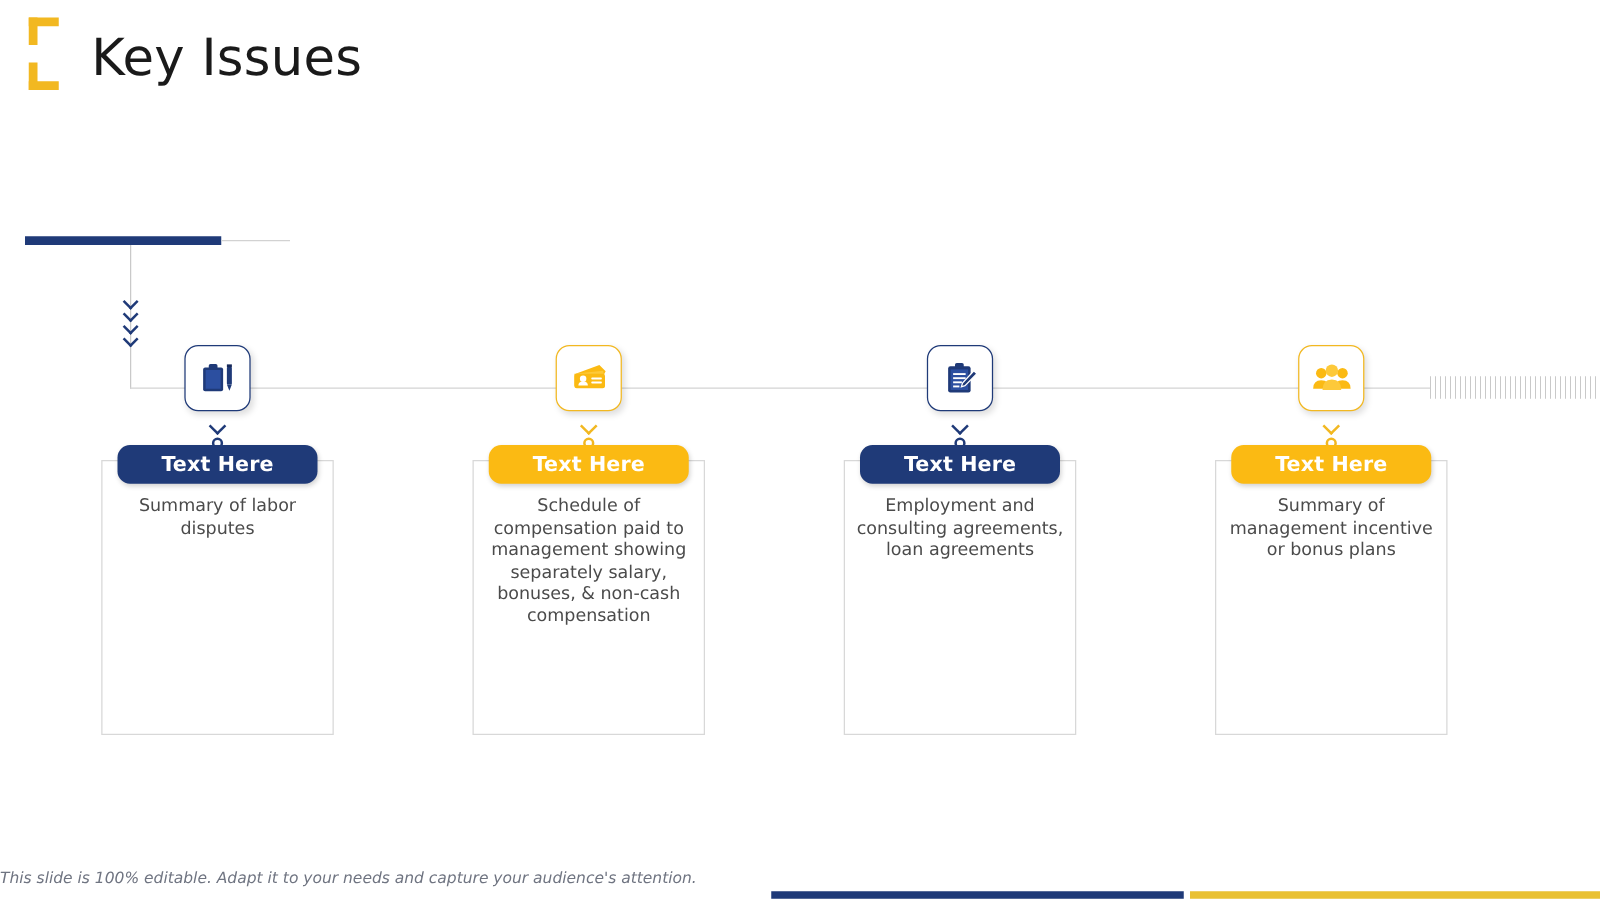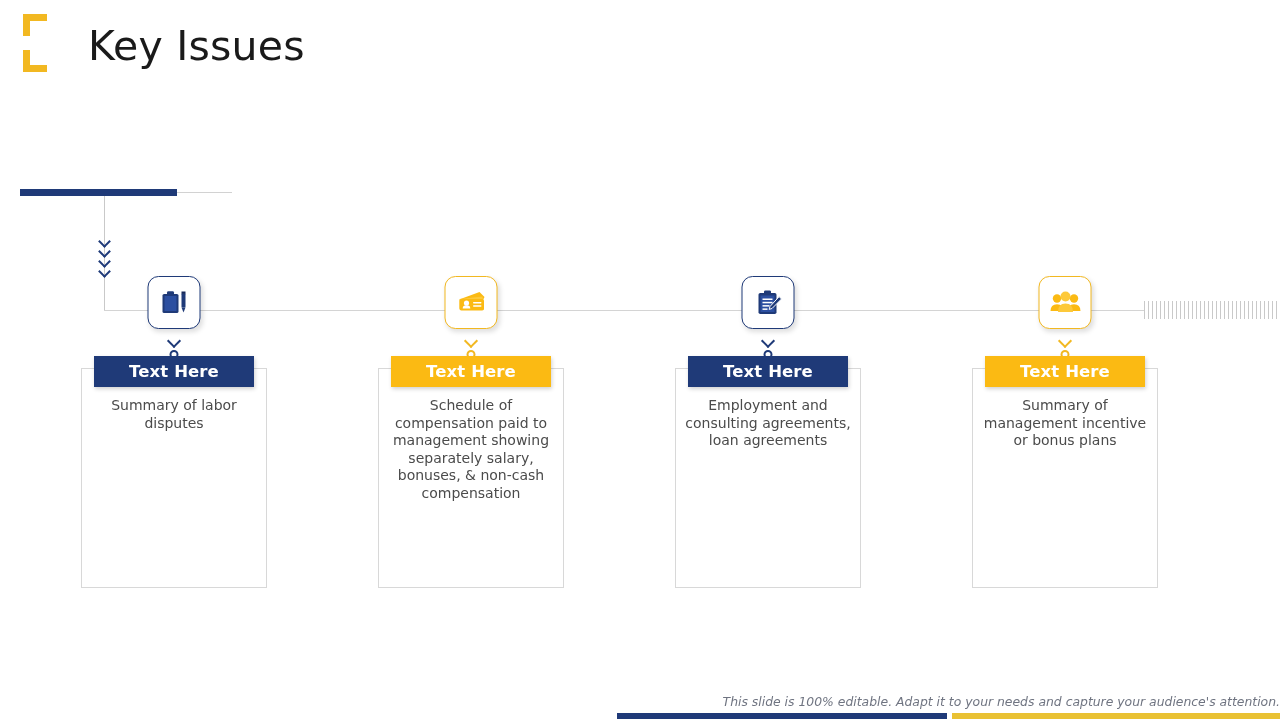--- a/index.html
+++ b/index.html
@@ -39,21 +39,21 @@
     border-left: 7px solid #F2B821;
   }
   .bracket-bottom {
     bottom: 0; left: 0;
     border-bottom: 7px solid #F2B821;
     border-left: 7px solid #F2B821;
   }
 
   .page-title {
     position: absolute;
-    left: 88px;
+    left: 73px;
     top: 19px;
     font-size: 41px;
     font-weight: 400;
     color: #1a1a1a;
     letter-spacing: 0.2px;
     line-height: 54px;
     font-family: "DejaVu Sans", sans-serif;
   }
 
   
@@ -217,20 +217,21 @@
     height: 31px;
     display: flex;
     align-items: center;
     justify-content: center;
     color: #ffffff;
     font-size: 16.5px;
     font-weight: bold;
     letter-spacing: 0.1px;
     font-family: "DejaVu Sans", sans-serif;
     box-shadow: 1px 2px 4px rgba(0,0,0,0.18);
+    border-radius: 10px;
   }
   .card-head.navy { background: #1F3A78; }
   .card-head.gold { background: #FBBA13; }
 
   .card-body {
     position: absolute;
     top: 121px;
     left: 8px;
     width: 170px;
     text-align: center;
@@ -239,21 +240,21 @@
     color: #4b4b4b;
     font-family: "DejaVu Sans", sans-serif;
   }
 
   
   .footer-note {
     position: absolute;
     left: 0;
     top: 694px;
     width: 1280px;
-    text-align: right;
+    text-align: left;
     font-style: italic;
     font-size: 12.4px;
     color: #6f7481;
     font-family: "DejaVu Sans", sans-serif;
   }
   .foot-bar {
     position: absolute;
     top: 713px;
     height: 6px;
   }

